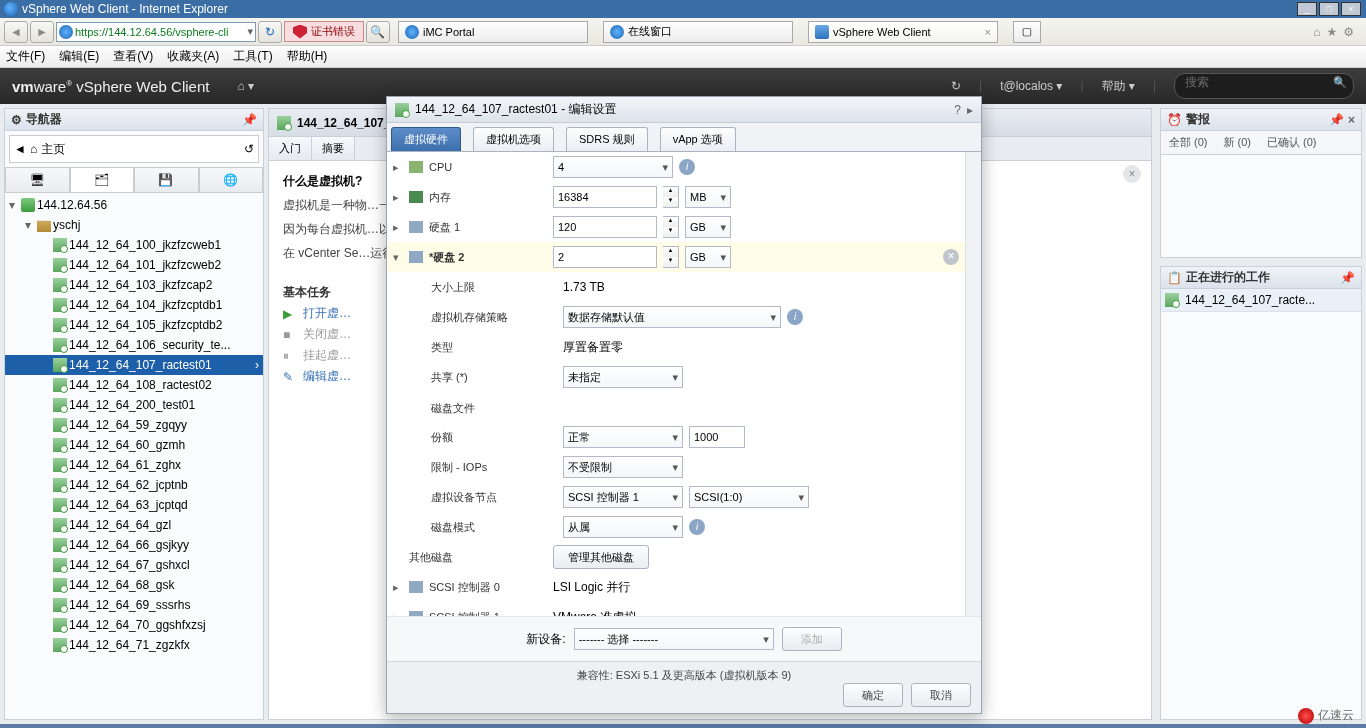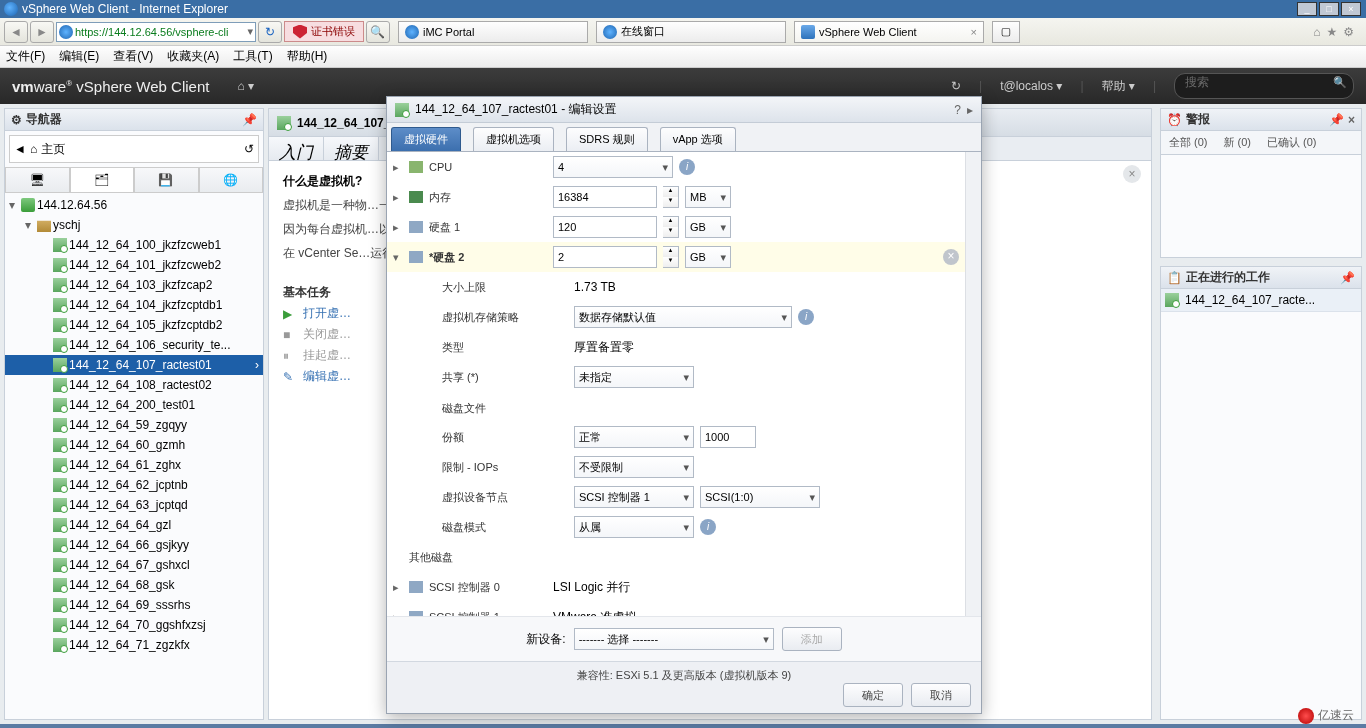--- a/index.html
+++ b/index.html
@@ -11,21 +11,21 @@
 .win-controls { margin-left: auto; display: flex; }
 .win-controls div { width: 20px; height: 14px; background: #c0c8d4; margin: 0 1px; border: 1px solid #333; font-size: 9px; text-align: center; line-height: 12px; }
 
 
 .browser-nav { background: linear-gradient(#f5f5f0,#e8e8e0); height: 28px; display: flex; align-items: center; border-bottom: 1px solid #ccc; padding: 0 4px; gap: 2px; }
 .nav-btn { width: 24px; height: 22px; background: linear-gradient(#f8f8f4,#e4e4dc); border: 1px solid #aaa; border-radius: 3px; display: flex; align-items: center; justify-content: center; color: #888; }
 .url-bar { flex: 0 0 200px; height: 20px; border: 1px solid #7e9db9; background: white; display: flex; align-items: center; padding: 0 2px; font-size: 11px; }
 .url-bar .ie-small { width: 14px; height: 14px; margin-right: 2px; background: radial-gradient(circle, #5fb3ff, #1d64b0); border-radius: 50%; }
 .cert-err { display: flex; align-items: center; gap: 4px; padding: 2px 8px; background: #f7dde0; border: 1px solid #cc8b8b; color: #8b0000; font-size: 11px; }
 .cert-err .shield { width: 14px; height: 14px; background: #c23; clip-path: polygon(50% 0,100% 20%,100% 60%,50% 100%,0 60%,0 20%); }
-.tab-bar { display: flex; flex: 1; margin-left: 6px; gap: 8px; }
+.tab-bar { display: flex; flex: 1; margin-left: 6px; gap: 15px; }
 .tab { flex: 0 0 190px; height: 22px; background: linear-gradient(#fefefe,#ececec); border: 1px solid #aaa; display: flex; align-items: center; padding: 0 6px; font-size: 11px; gap: 4px; }
 .tab.active { background: linear-gradient(#fff,#f4f4f0); }
 .tab .tab-icon { width: 14px; height: 14px; flex-shrink:0; }
 .tab-icon.ie { background: radial-gradient(circle,#5fb3ff,#1d64b0); border-radius:50%; }
 .tab-icon.vm { background: linear-gradient(#6aa9e9,#2d72bb); border-radius:2px; }
 .tab .close-x { margin-left: auto; color: #888; }
 .star-bar { margin-left: auto; display: flex; gap: 6px; padding-right: 8px; color: #888; }
 
 
 .ie-menu { background: linear-gradient(#fefefe,#ececec); height: 22px; display: flex; align-items: center; padding: 0 6px; gap: 14px; border-bottom: 1px solid #ccc; font-size: 12px; }
@@ -63,21 +63,21 @@
 .t-icon { width: 14px; height: 14px; flex-shrink: 0; }
 .t-icon.vc { background: linear-gradient(#7ec97e,#3a9d3a); border-radius: 2px; }
 .t-icon.dc { background: linear-gradient(#d8b46a,#b28a37); clip-path: polygon(0 20%,100% 20%,100% 100%,0 100%); }
 .t-icon.vm { background: linear-gradient(#9ad09c,#5aa65e); position: relative; }
 .t-icon.vm::after { content:""; position:absolute; width:6px; height:6px; background:#fff; border-radius:50%; right:-1px; bottom:-1px; border:1px solid #3a9d3a;}
 
 
 .center { flex: 1; display: flex; flex-direction: column; position: relative; }
 .center-head { height: 28px; background: linear-gradient(#e9edf2,#d6dde5); display: flex; align-items: center; padding: 0 8px; gap: 6px; border-bottom: 1px solid #c8d0da; }
 .center-tabs { display: flex; height: 24px; background: #e9edf2; border-bottom: 1px solid #c8d0da; }
-.center-tabs div { padding: 4px 10px; border-right: 1px solid #c8d0da; background: linear-gradient(#f6f8fb,#e6eaf0); font-size: 17px; font-style: italic; }
+.center-tabs div { padding: 4px 10px; border-right: 1px solid #c8d0da; background: linear-gradient(#f6f8fb,#e6eaf0); font-size: 11px; }
 .center-body { flex: 1; padding: 12px 14px; background: white; overflow: hidden; }
 .center-body h3 { font-size: 12px; font-weight: bold; margin-bottom: 6px; }
 .center-body p { color: #444; line-height: 1.5; margin-bottom: 6px; }
 .task-list { margin-top: 20px; }
 .task-item { display: flex; align-items: center; gap: 6px; padding: 2px 0; color: #3570b2; }
 .task-item.header { color: #333; font-weight: bold; }
 .task-item .ic { width: 14px; height: 14px; }
 .close-circ { width:18px; height:18px; border-radius:50%; background:#e4e7ea; color:#888; text-align:center; line-height:18px; position:absolute; right:10px; top:56px; }
 
 
@@ -89,21 +89,21 @@
 
 .dialog-mask { position: absolute; left: 386px; top: 96px; width: 596px; height: 618px; background: #f7f8fa; border: 1px solid #9aa4b2; box-shadow: 0 4px 16px rgba(0,0,0,0.3); display: flex; flex-direction: column; }
 .dlg-title { height: 26px; background: linear-gradient(#f3f5f8,#dde3eb); display: flex; align-items: center; padding: 0 8px; border-bottom: 1px solid #c4ccd6; }
 .dlg-title .q { margin-left: auto; display: flex; gap: 6px; color: #666; }
 .dlg-tabs { display: flex; height: 28px; padding: 4px 4px 0; gap: 12px; background: #f0f2f5; }
 .dlg-tab { padding: 4px 12px; border: 1px solid #aab3c0; border-bottom: none; background: linear-gradient(#fdfdfe,#ebeef3); font-size: 11px; border-radius: 3px 3px 0 0; }
 .dlg-tab.active { background: linear-gradient(#5d8dc8,#3c6fae); color: white; border-color: #2f5a8e; }
 .dlg-body { flex: 1; overflow: auto; background: white; border-top: 1px solid #aab3c0; }
 .hw-row { display: flex; align-items: center; min-height: 30px; border-bottom: 0; padding: 2px 6px; }
 .hw-row.expanded { background: #fffde8; }
-.hw-row.sub { padding-left: 55px; }
+.hw-row.sub { padding-left: 44px; }
 .hw-label { width: 160px; display: flex; align-items: center; gap: 6px; font-size: 11px; color: #333; }
 .hw-label .exp { width: 10px; color: #666; }
 .hw-label .hw-ic { width: 14px; height: 12px; background: #8fa8c4; }
 .hw-label.sub { width: 132px; }
 .hw-ctrl { flex: 1; display: flex; align-items: center; gap: 6px; }
 .sel, .inp { height: 22px; border: 1px solid #b1bac6; background: linear-gradient(#fff,#f4f6f9); padding: 0 4px; font-size: 11px; display: flex; align-items: center; }
 .sel { position: relative; padding-right: 18px; }
 .sel::after { content: "▾"; position: absolute; right: 4px; color: #555; }
 .inp { background: white; }
 .spinner { width: 16px; height: 22px; border: 1px solid #b1bac6; border-left: none; display: flex; flex-direction: column; }
@@ -562,20 +562,23 @@
               <span>从属</span>
             </div>
             <div class="info-ic">i</div>
           </div>
         </div>
       <div class="hw-row">
           <div class="hw-label">
             <span style="width:10px"></span>
             <span>其他磁盘</span>
           </div>
+          <div class="hw-ctrl">
+            <div class="btn">管理其他磁盘</div>
+          </div>
         </div>
       <div class="hw-row">
           <div class="hw-label">
             <span class="exp">▸</span>
             <span class="hw-ic"></span>
             <span>SCSI 控制器 0</span>
           </div>
           <div class="hw-ctrl">
             <span>LSI Logic 并行</span>
           </div>

